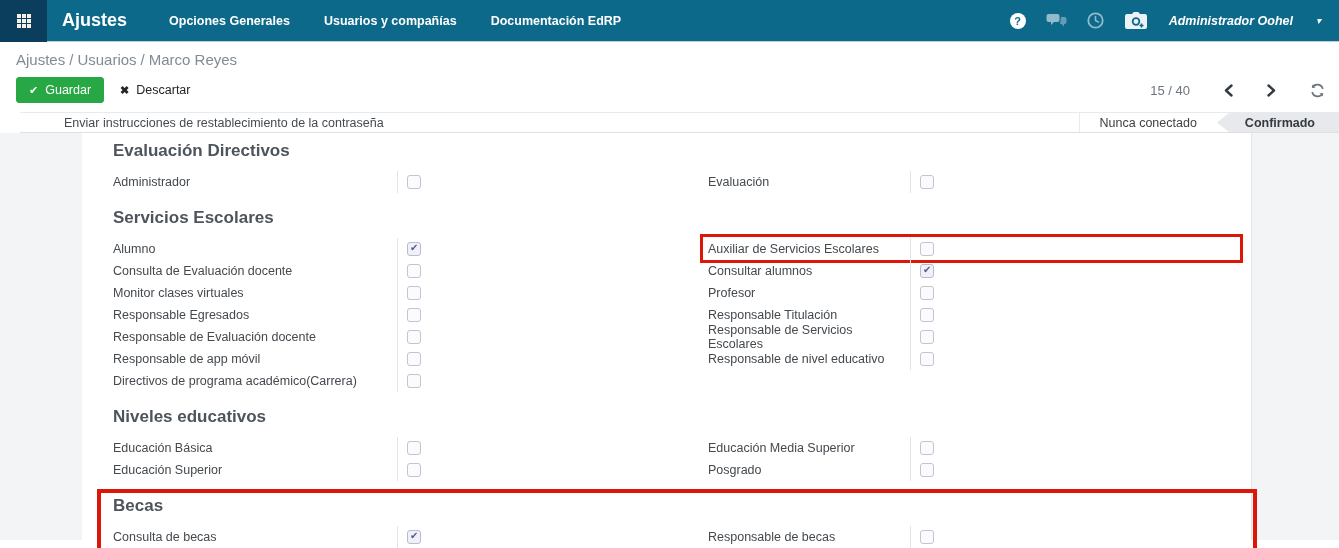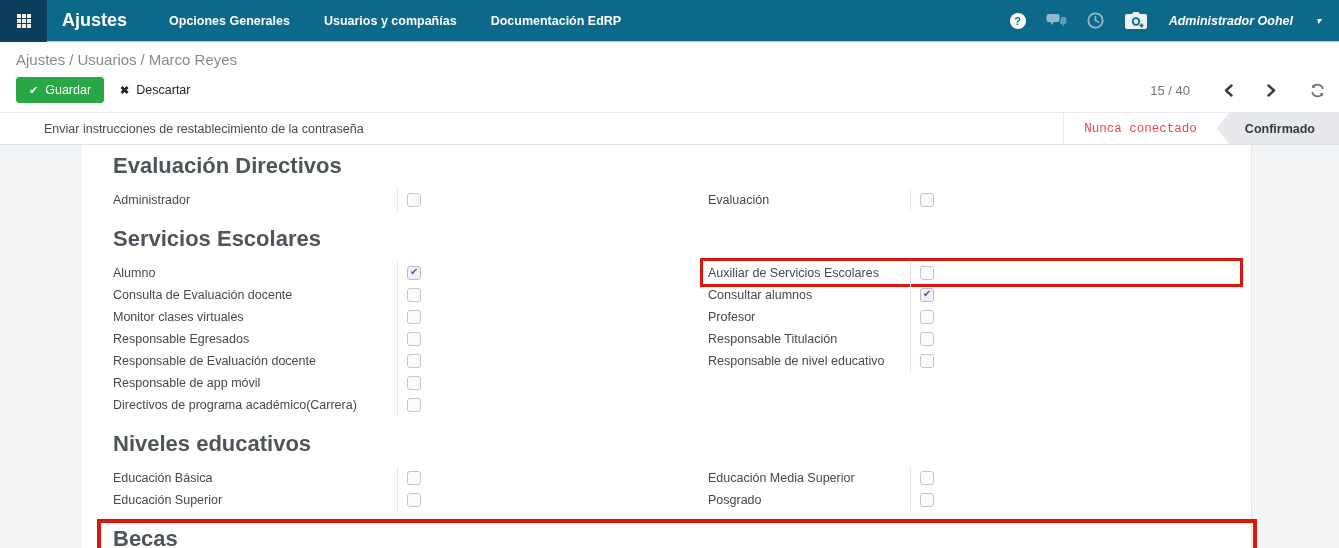--- a/index.html
+++ b/index.html
@@ -35,36 +35,36 @@
   .btn-save .glyph { font-size:11px; }
   .btn-discard { background:none; border:none; color:#212529; font-size:12.5px;
     margin-left:16px; display:flex; align-items:center; gap:7px; cursor:pointer; }
   .btn-discard .glyph { font-size:11px; font-weight:700; }
   .pager-zone { margin-left:auto; display:flex; align-items:center; gap:34px; }
   .pager-val { color:#6c757d; font-size:13px; }
   .pg-btn { display:flex; align-items:center; cursor:pointer; }
 
   
   .action-bar { background:#fff; border-top:1px solid #e8eaee; border-bottom:1px solid #dde1e6;
-    height:33px; display:flex; align-items:stretch; }
+    height:21px; display:flex; align-items:stretch;margin-left:20px; }
   .send-btn { padding-left:44px; font-size:12.5px; color:#454a50; display:flex;
     align-items:center; cursor:pointer; background:none; border:none;
     font-family:"Liberation Sans",sans-serif; }
   .statusbar { margin-left:auto; display:flex; align-items:stretch; border-left:1px solid #e8eaee; }
   .status { display:flex; align-items:center; font-size:12.5px; padding:0 20px; cursor:pointer; }
-  .status.inactive { color:#ef4444;font-family:Liberation Mono, monospace; }
+  .status.inactive { color:#404040; }
   .status.active { background:#e7e9ec; color:#343a40; font-weight:700; padding:0 24px 0 28px;
     clip-path:polygon(0 50%, 12px 0, 100% 0, 100% 100%, 12px 100%); }
 
   
   .content { background:#f3f4f6; height:calc(548px - 42px - 66px - 33px); }
   .sheet { margin-left:82px; width:1170px; height:100%; background:#fff;
     border-right:1px solid #e1e4e8; padding:4px 0 0 31px; }
   .sec { position:relative; }
-  .sec-title { font-size:22px; font-weight:700; color:#4d545b; margin:15px 0 10px 0; }
+  .sec-title { font-size:17px; font-weight:700; color:#4d545b; margin:15px 0 10px 0; }
   .sec:first-child .sec-title { margin-top:4px; }
   .grid { display:flex; }
   .col { display:flex; flex-direction:column; }
   .col.left  { width:595px; }
   .col.right { width:535px; }
   .row { display:flex; align-items:center; height:22px; font-size:12.5px; color:#44494e;
     position:relative; }
   .col.left  .lbl { width:284px; }
   .col.right .lbl { width:202px; }
   .cell { border-left:1px solid #e3e3ea; align-self:stretch; display:flex;
@@ -271,20 +271,26 @@
                 <span class="cb"></span>
               </span>
           </div>
           <div class="row">
             <span class="lbl">Responsable Titulación</span>
             <span class="cell">
                 <span class="cb"></span>
               </span>
           </div>
           <div class="row">
+            <span class="lbl">Responsable de Servicios Escolares</span>
+            <span class="cell">
+                <span class="cb"></span>
+              </span>
+          </div>
+          <div class="row">
             <span class="lbl">Responsable de nivel educativo</span>
             <span class="cell">
                 <span class="cb"></span>
               </span>
           </div>
         </div>
       </div>
     </div>
 
     <div class="sec">

